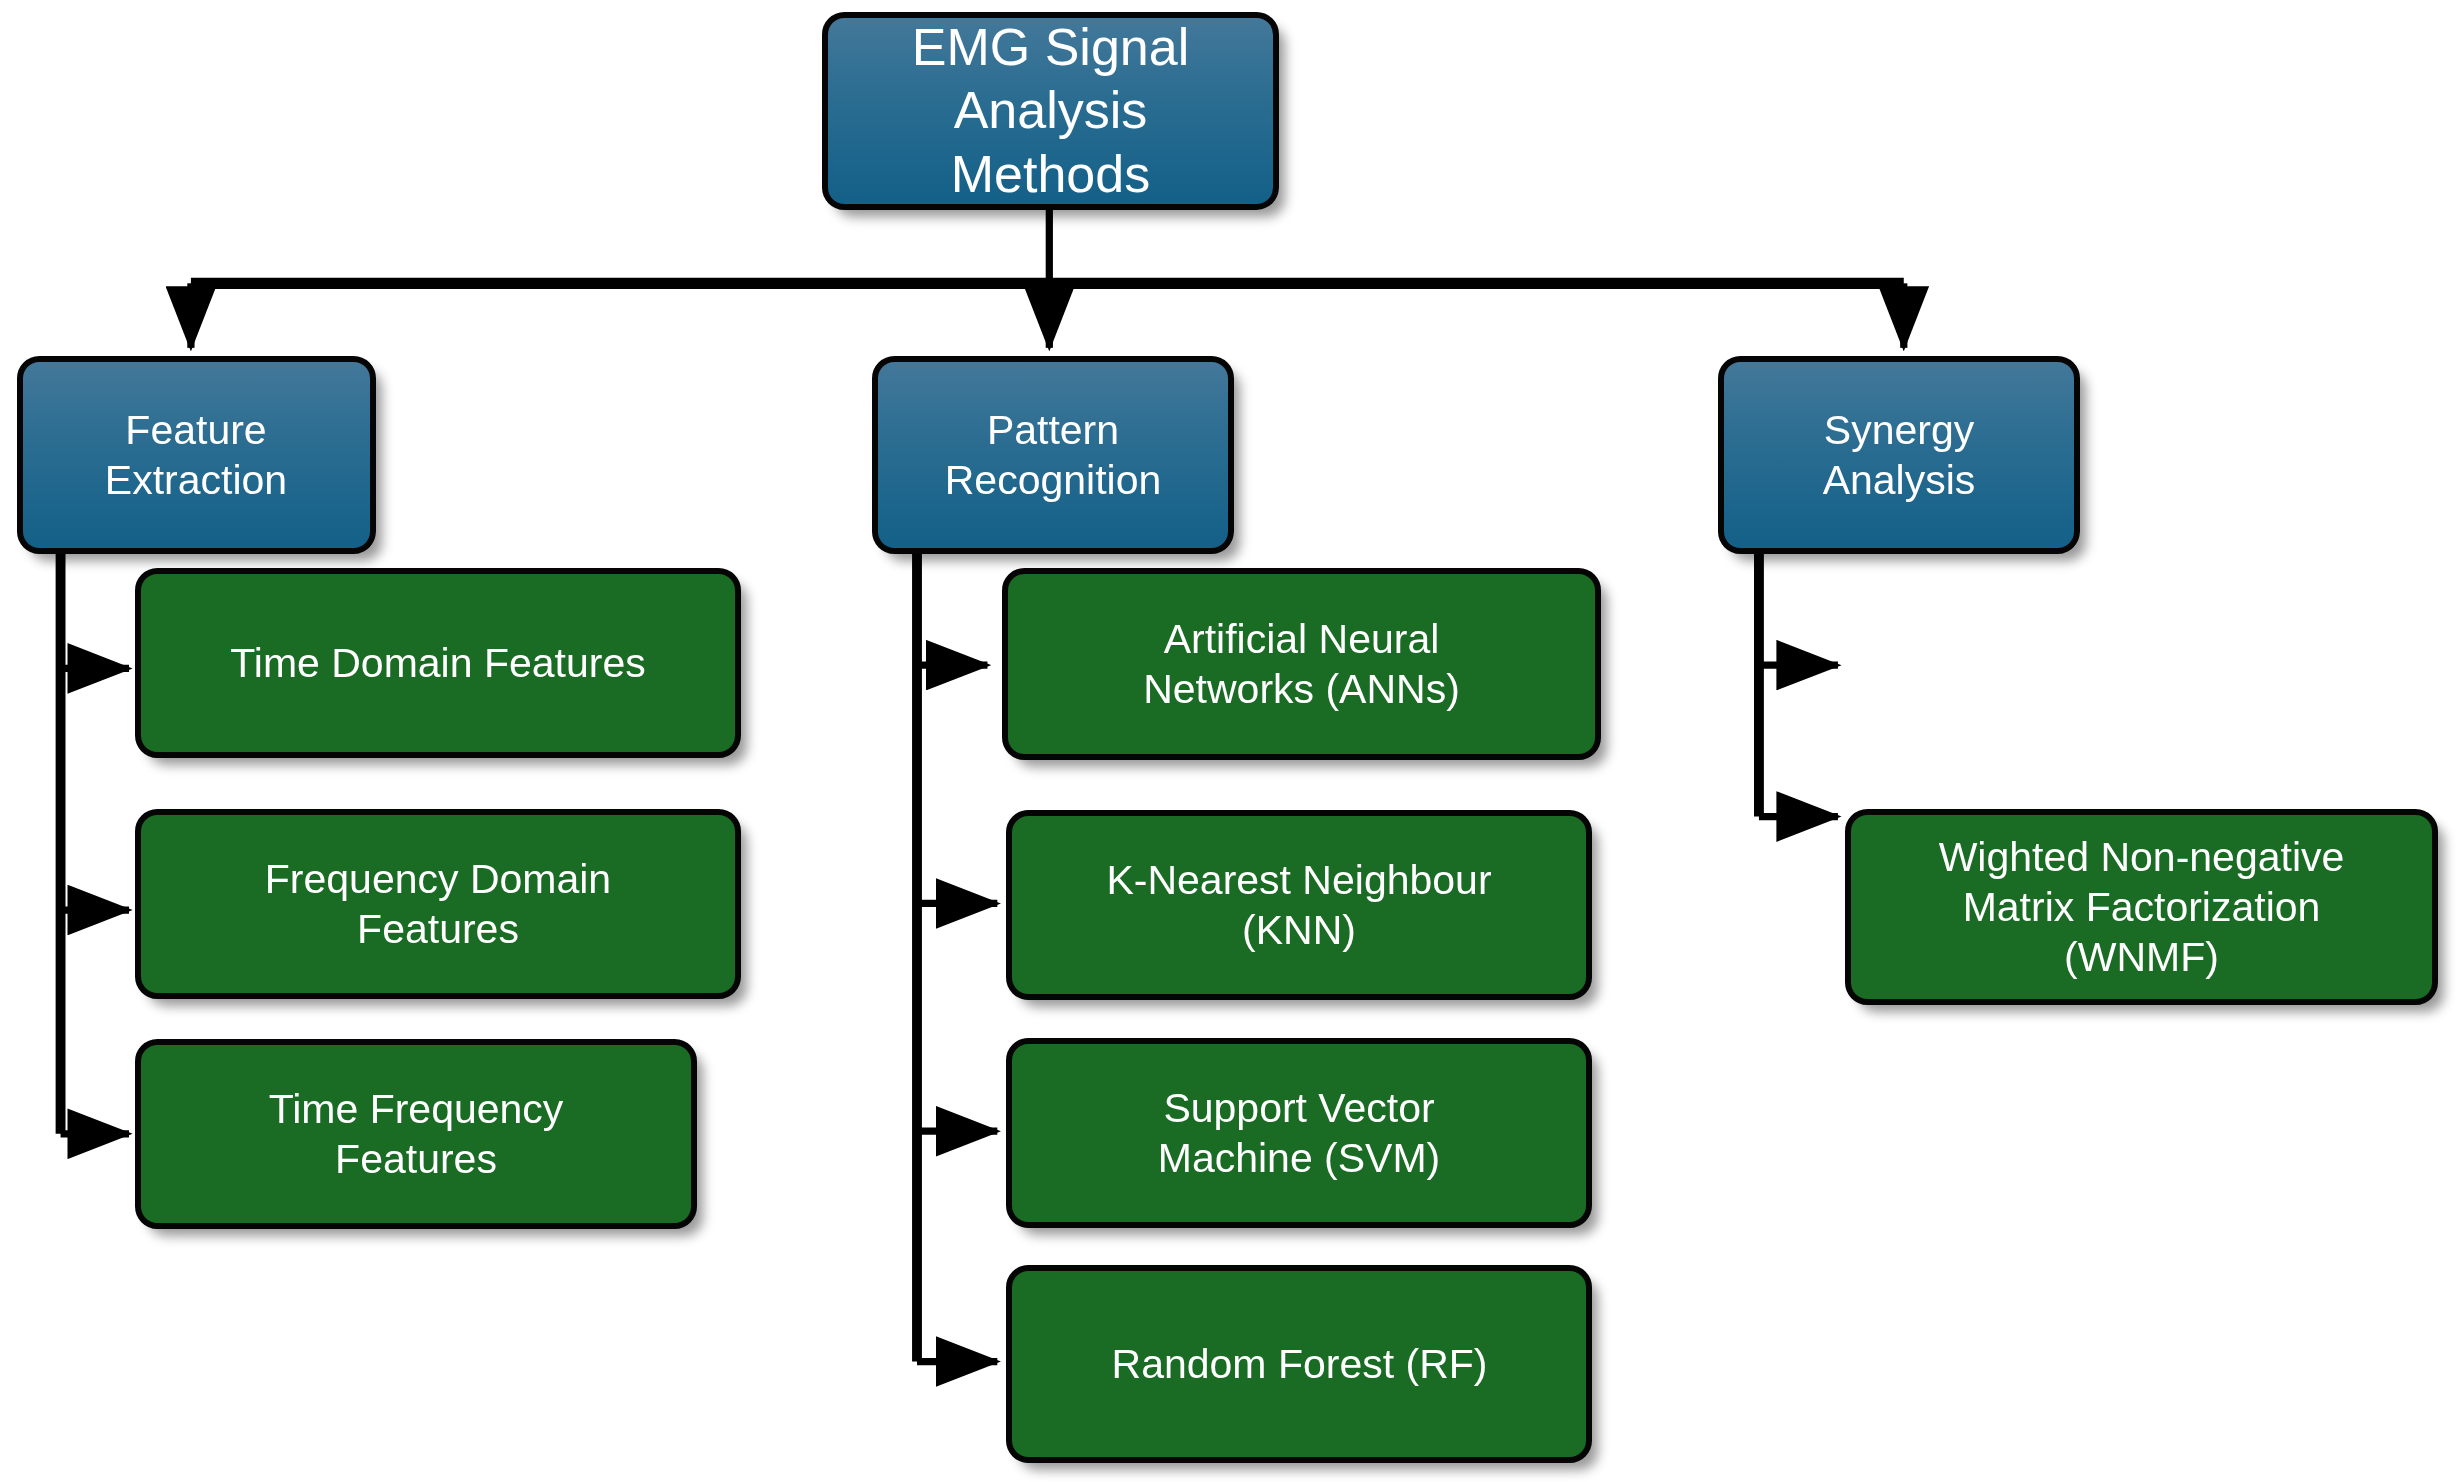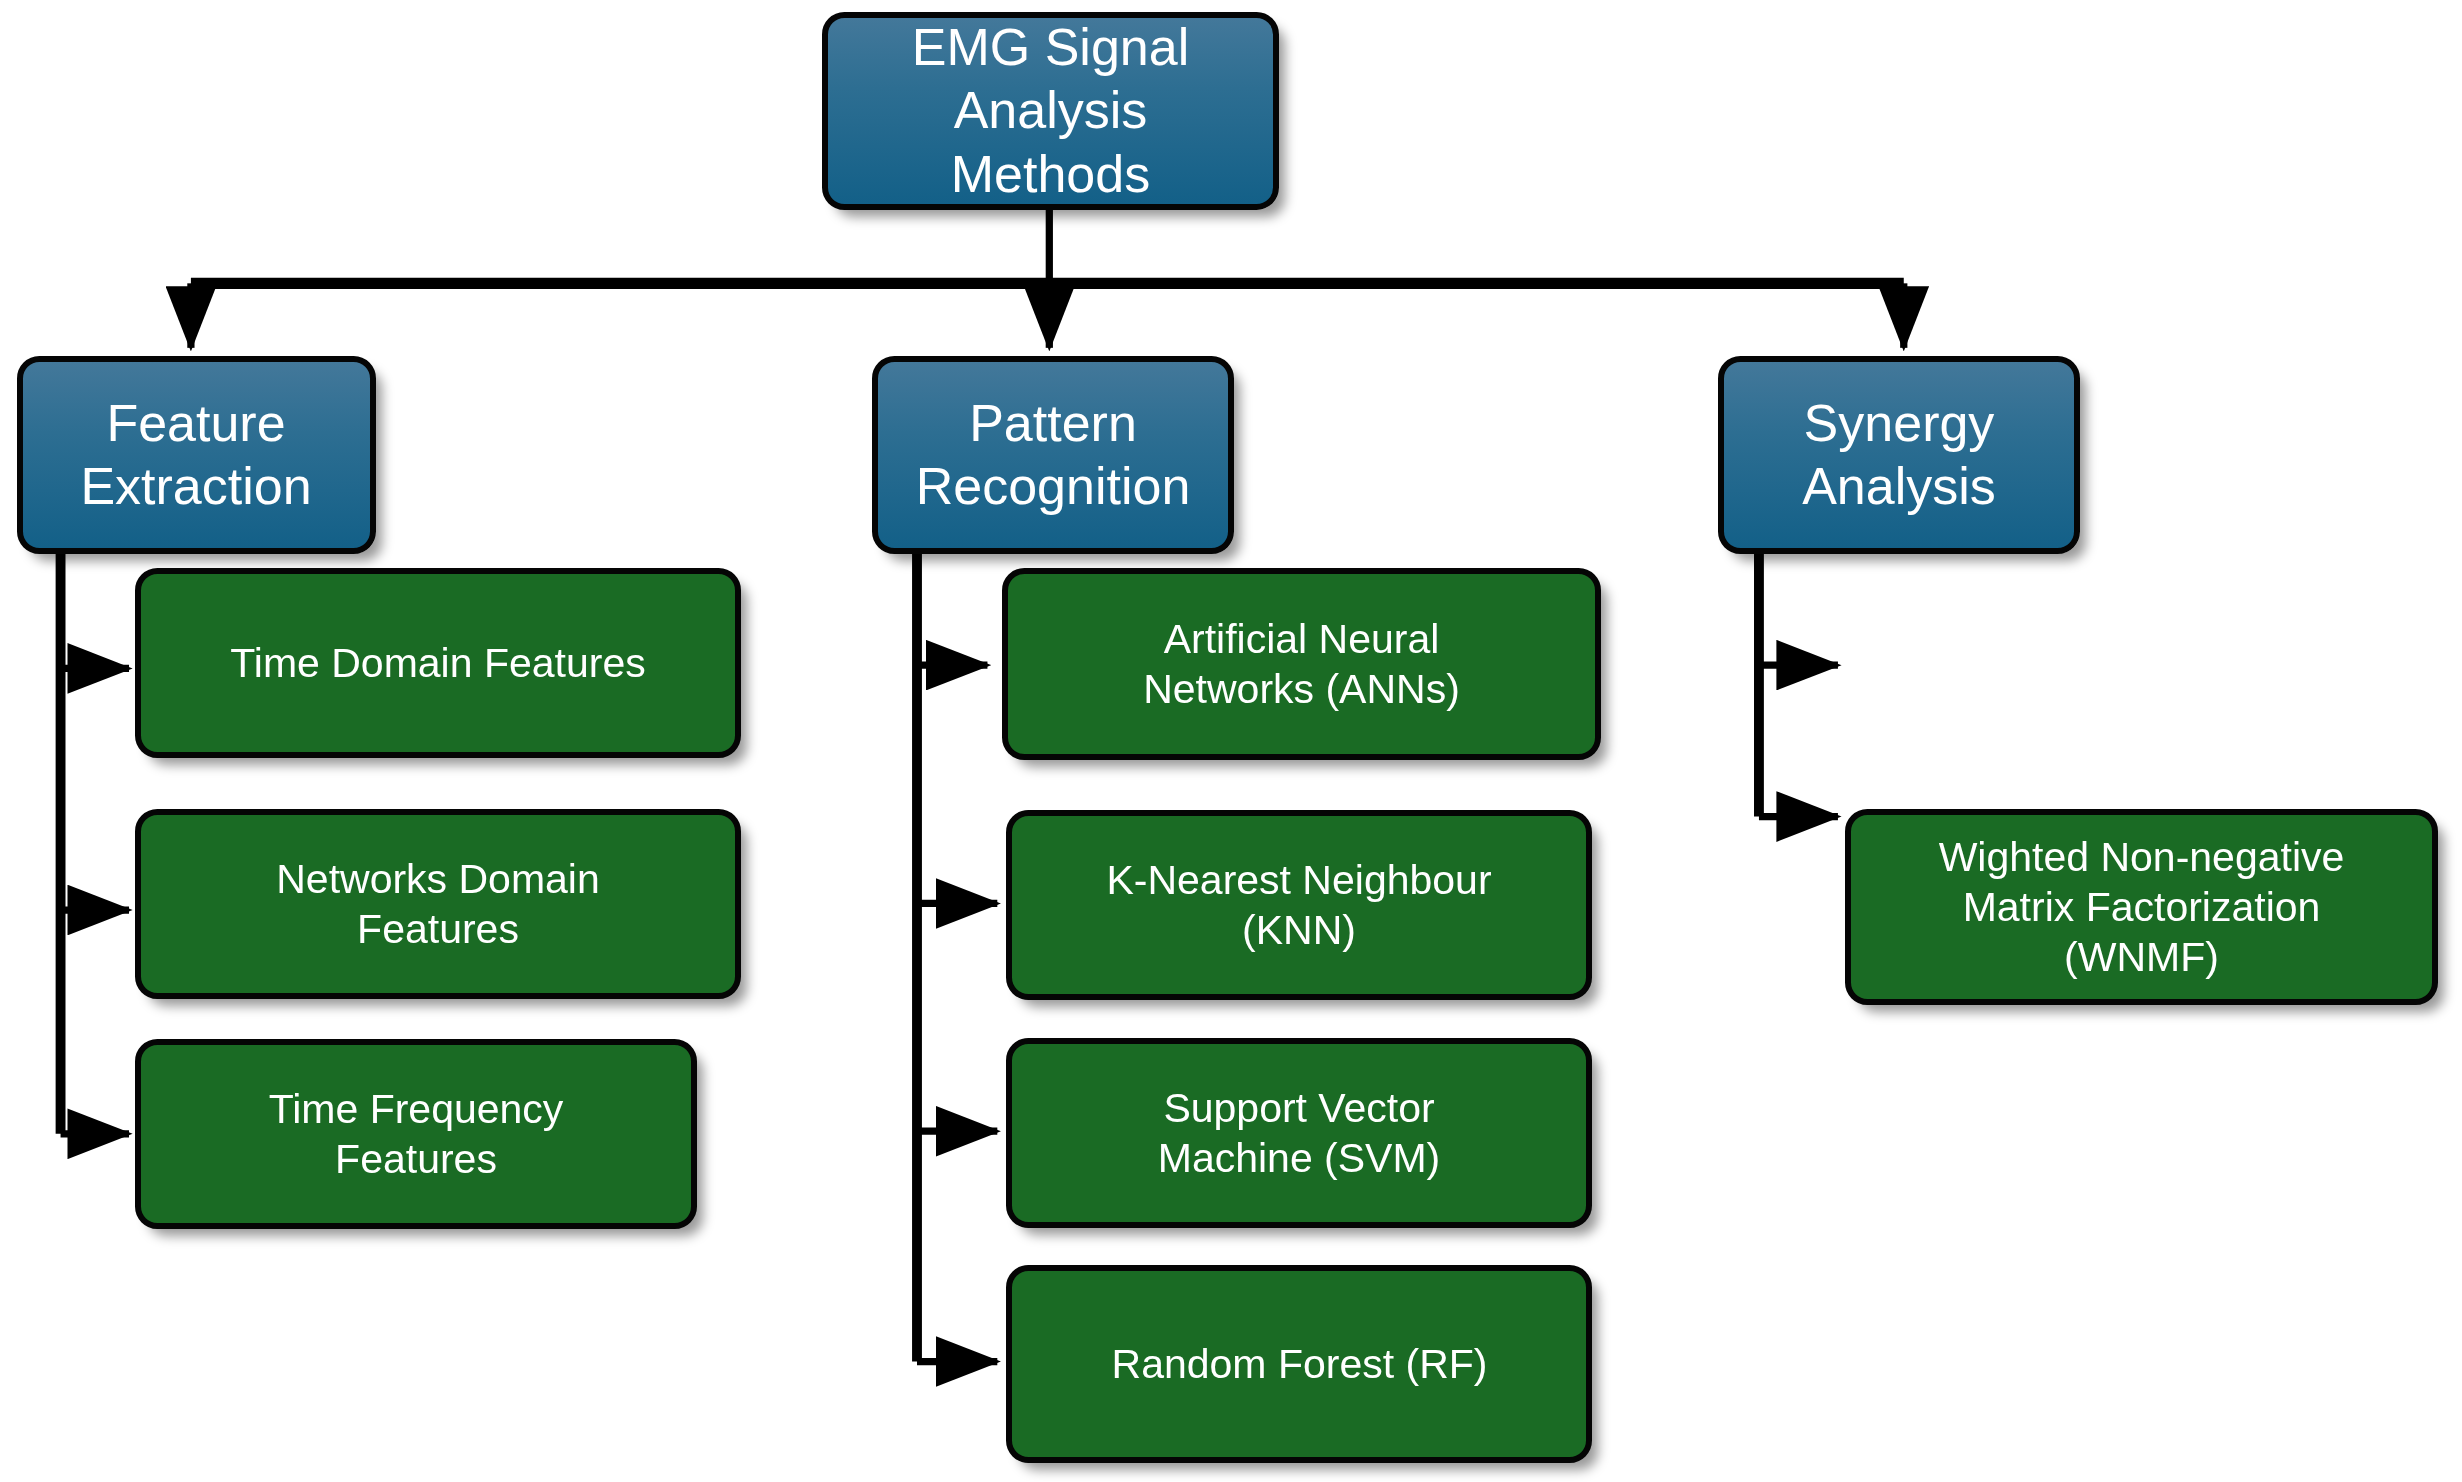--- a/index.html
+++ b/index.html
@@ -52,21 +52,21 @@
     background: linear-gradient(180deg, #43789a 0%, #2d6e92 38%, #136088 100%);
   }
   .node.green {
     background: #1a6b24;
   }
   
   .node.root {
     font-size: 52px;
   }
   .node.level2 {
-    font-size: 52px;
+    font-size: 41px;
   }
   .node.leaf {
     font-size: 41px;
   }
 </style>
 </head>
 <body>
 
 <div id="canvas">
 
@@ -154,21 +154,21 @@
   <div class="node blue level2" style="left:1718px; top:356px; width:362px; height:198px;">
     <span class="label">Synergy
 Analysis</span>
   </div>
 
   <div class="node green leaf" style="left:135px; top:568px; width:606px; height:190px;">
     <span class="label">Time Domain Features</span>
   </div>
 
   <div class="node green leaf" style="left:135px; top:809px; width:606px; height:190px;">
-    <span class="label">Networks Domain
+    <span class="label">Frequency Domain
 Features</span>
   </div>
 
   <div class="node green leaf" style="left:135px; top:1039px; width:562px; height:190px;">
     <span class="label">Time Frequency
 Features</span>
   </div>
 
   <div class="node green leaf" style="left:1002px; top:568px; width:599px; height:192px;">
     <span class="label">Artificial Neural

